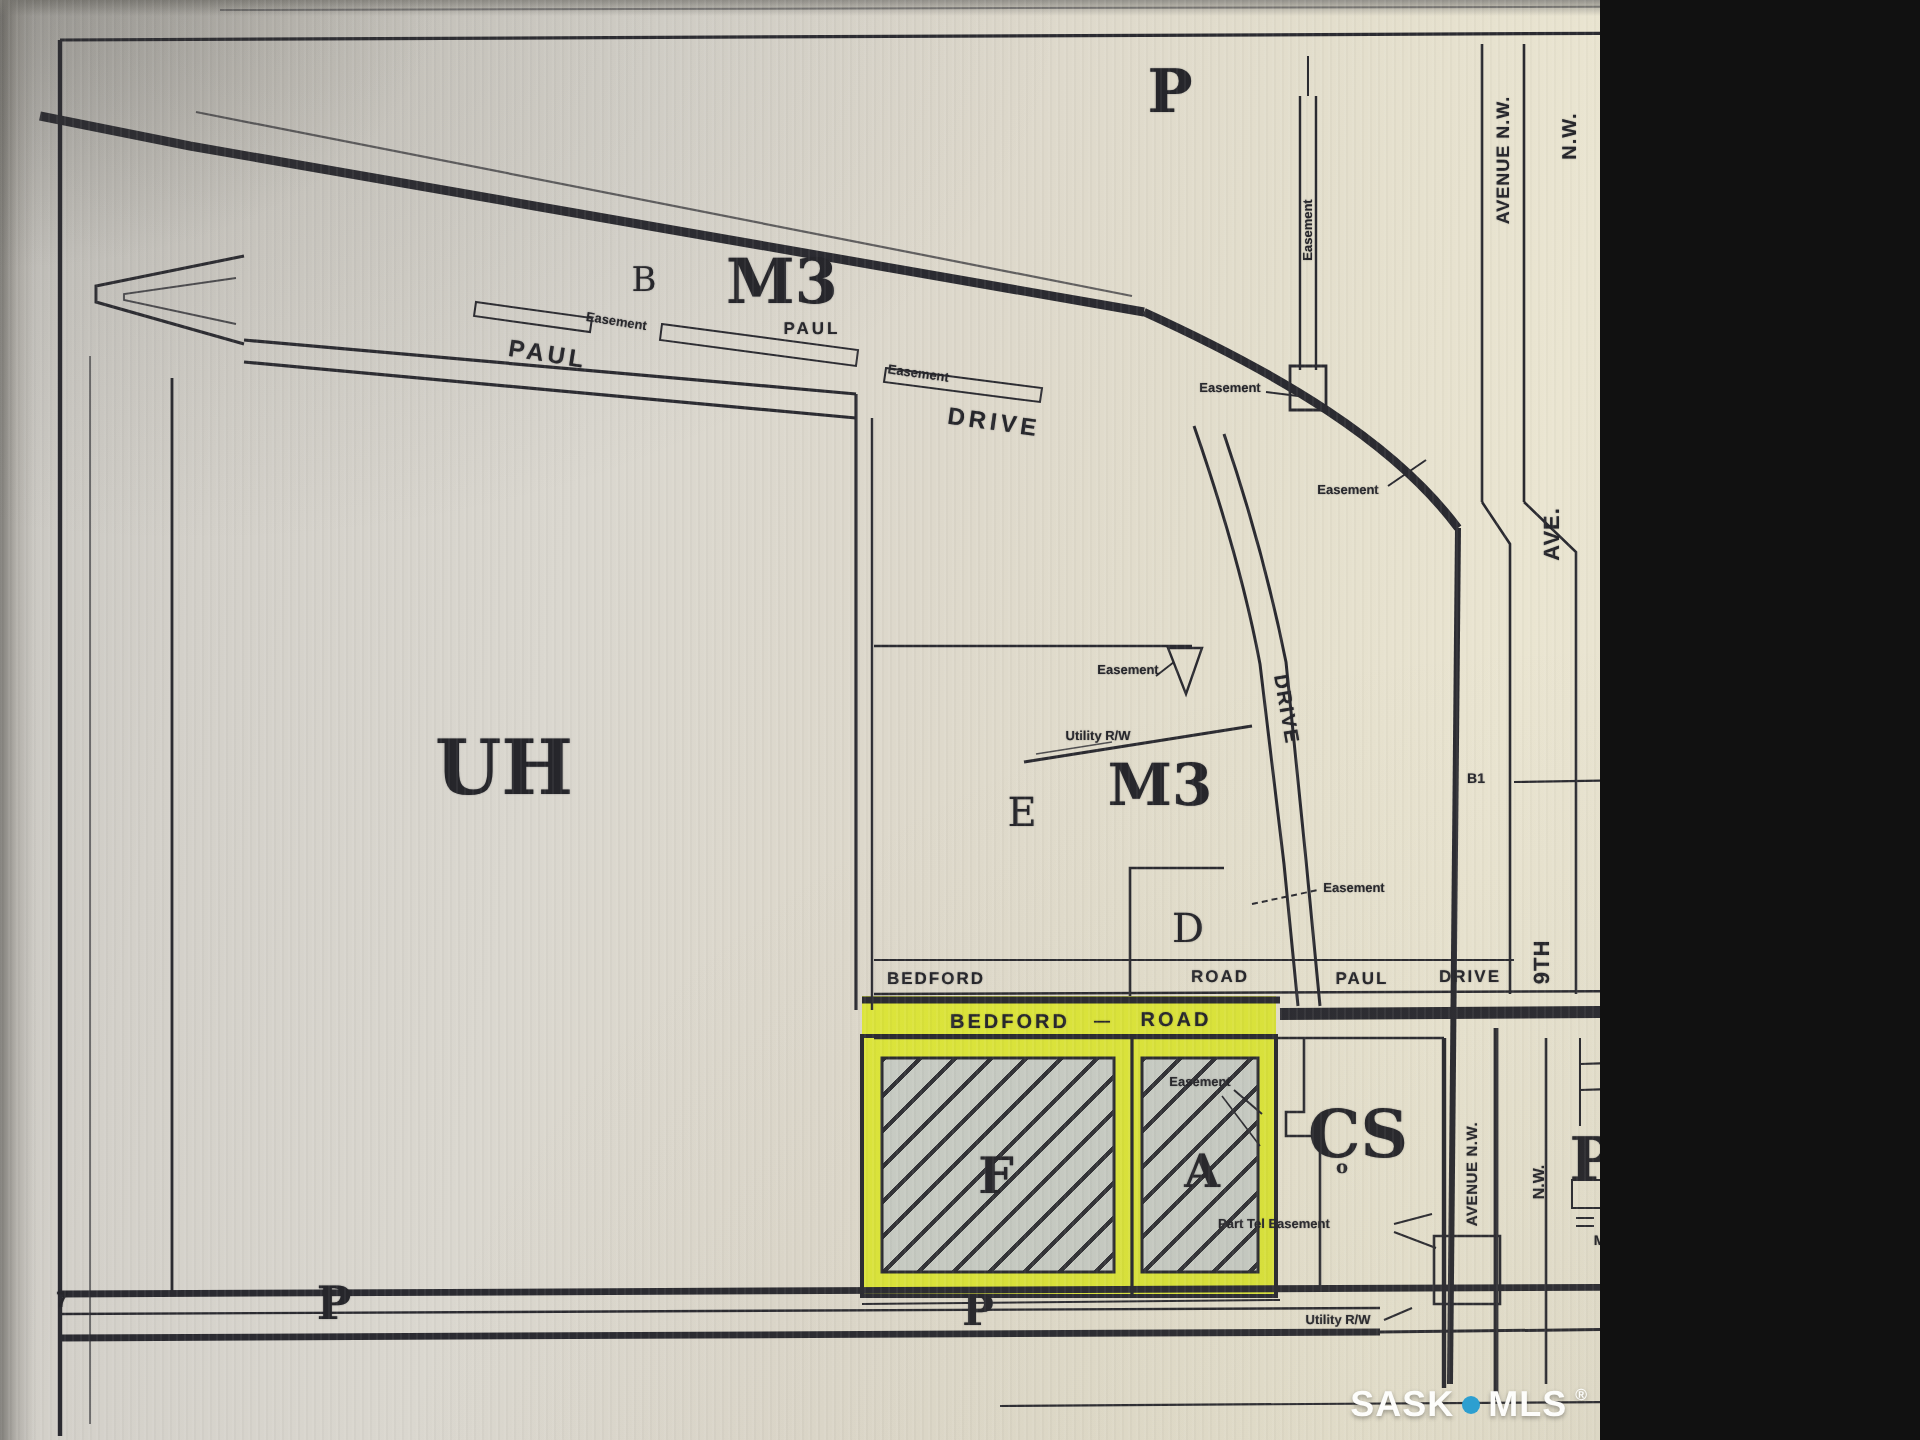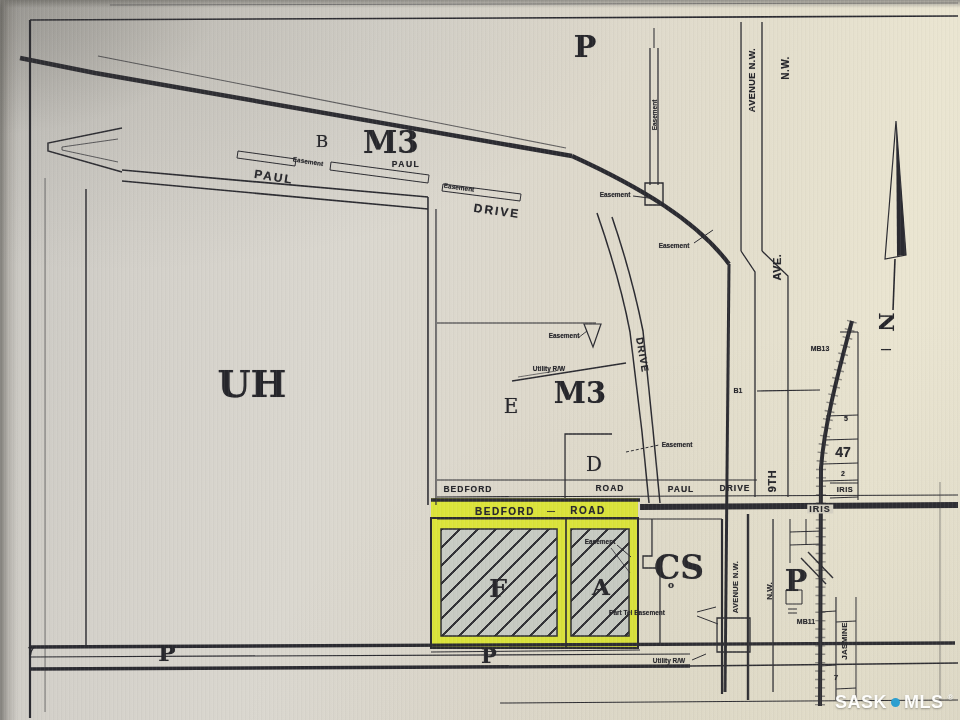--- a/index.html
+++ b/index.html
@@ -1,16 +1,16 @@
 <!DOCTYPE html>
 <html><head>
 <meta charset="utf-8">
 <style>
   html,body{margin:0;padding:0;background:#111;}
-  #stage{position:relative;width:960px;height:720px;overflow:hidden;
+  #stage{position:relative;width:800px;height:720px;overflow:hidden;
     background:linear-gradient(100deg,#c6c4bf 0%,#d3d0c9 16%,#dad7cf 36%,#ddd8cb 55%,#e3decc 72%,#eae5d1 88%,#e7e2cf 100%);
     font-family:"Liberation Sans","DejaVu Sans",sans-serif;}
   .edge-left{position:absolute;left:0;top:0;width:18px;height:100%;z-index:0;
     background:linear-gradient(90deg,#807e79,#b3b0aa 45%,rgba(179,176,170,0));}
   .edge-top{position:absolute;left:0;top:0;width:100%;height:8px;z-index:0;
     background:linear-gradient(#94928c,rgba(148,146,140,0));}
   .corner-tl{position:absolute;left:0;top:0;width:260px;height:160px;z-index:0;
     background:radial-gradient(120% 120% at 0% 0%,rgba(70,68,64,.28),rgba(70,68,64,0) 70%);}
   .yellow{position:absolute;background:#dde63a;z-index:1;}
   .hatch{position:absolute;z-index:1;background-color:#c9cdc5;

